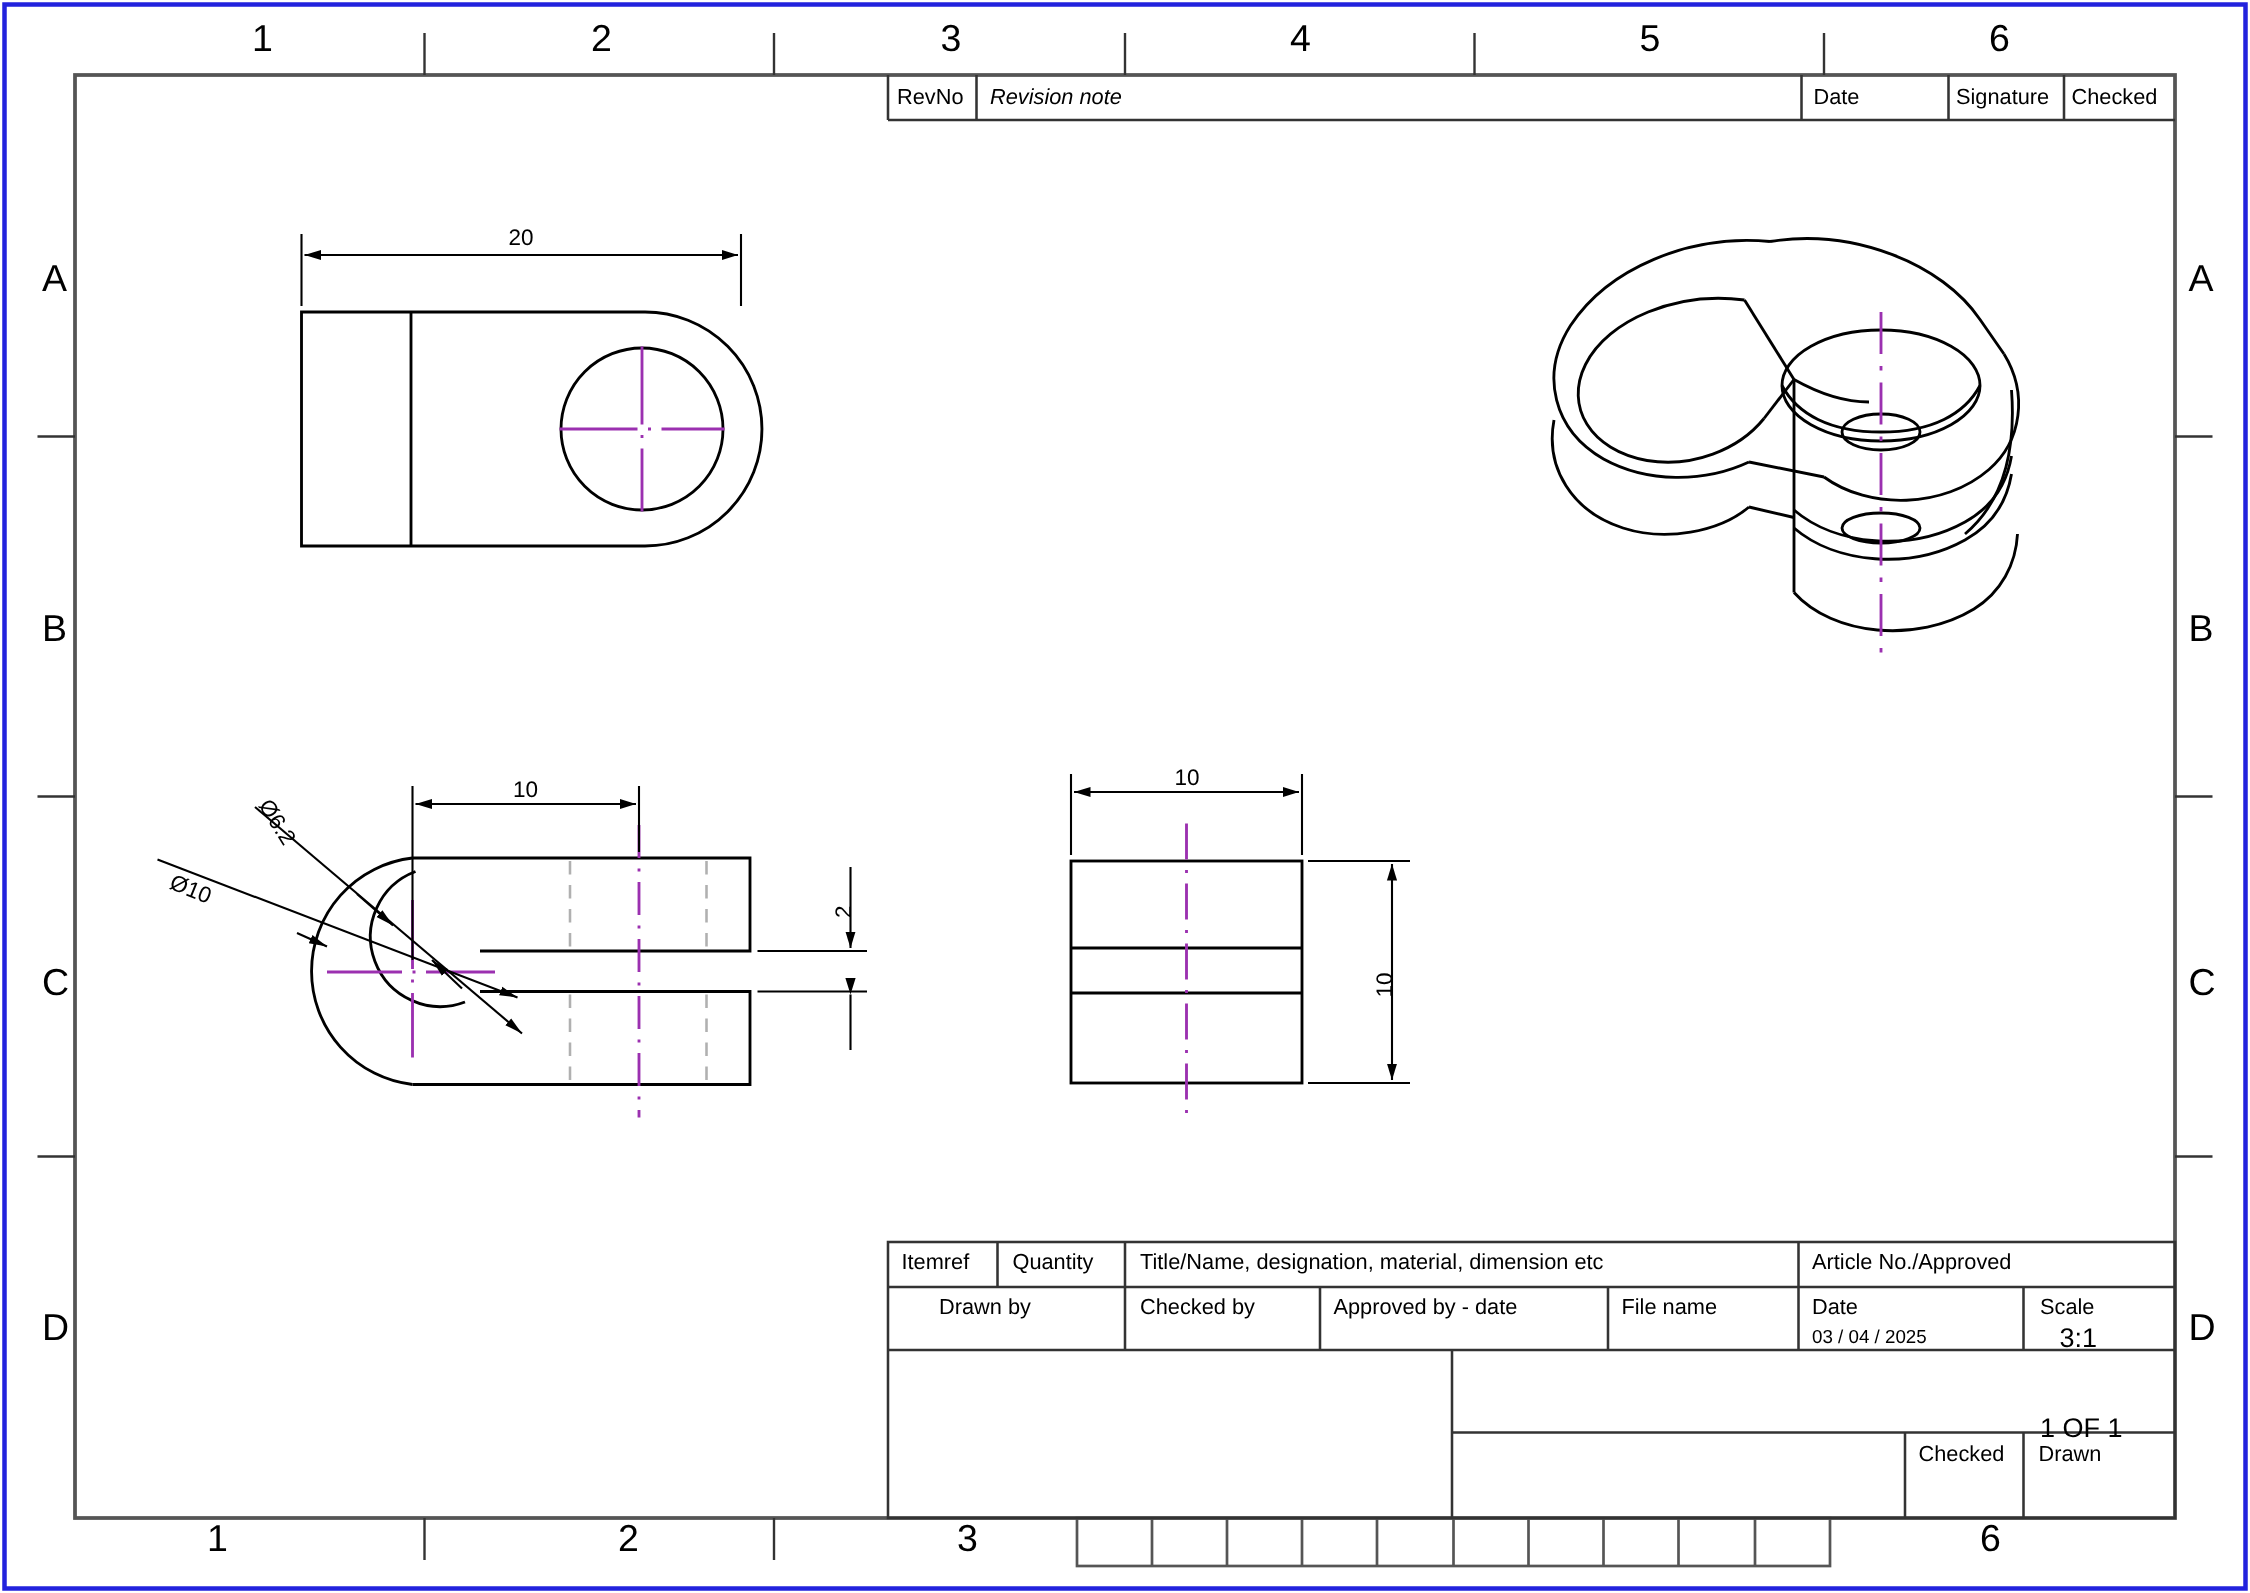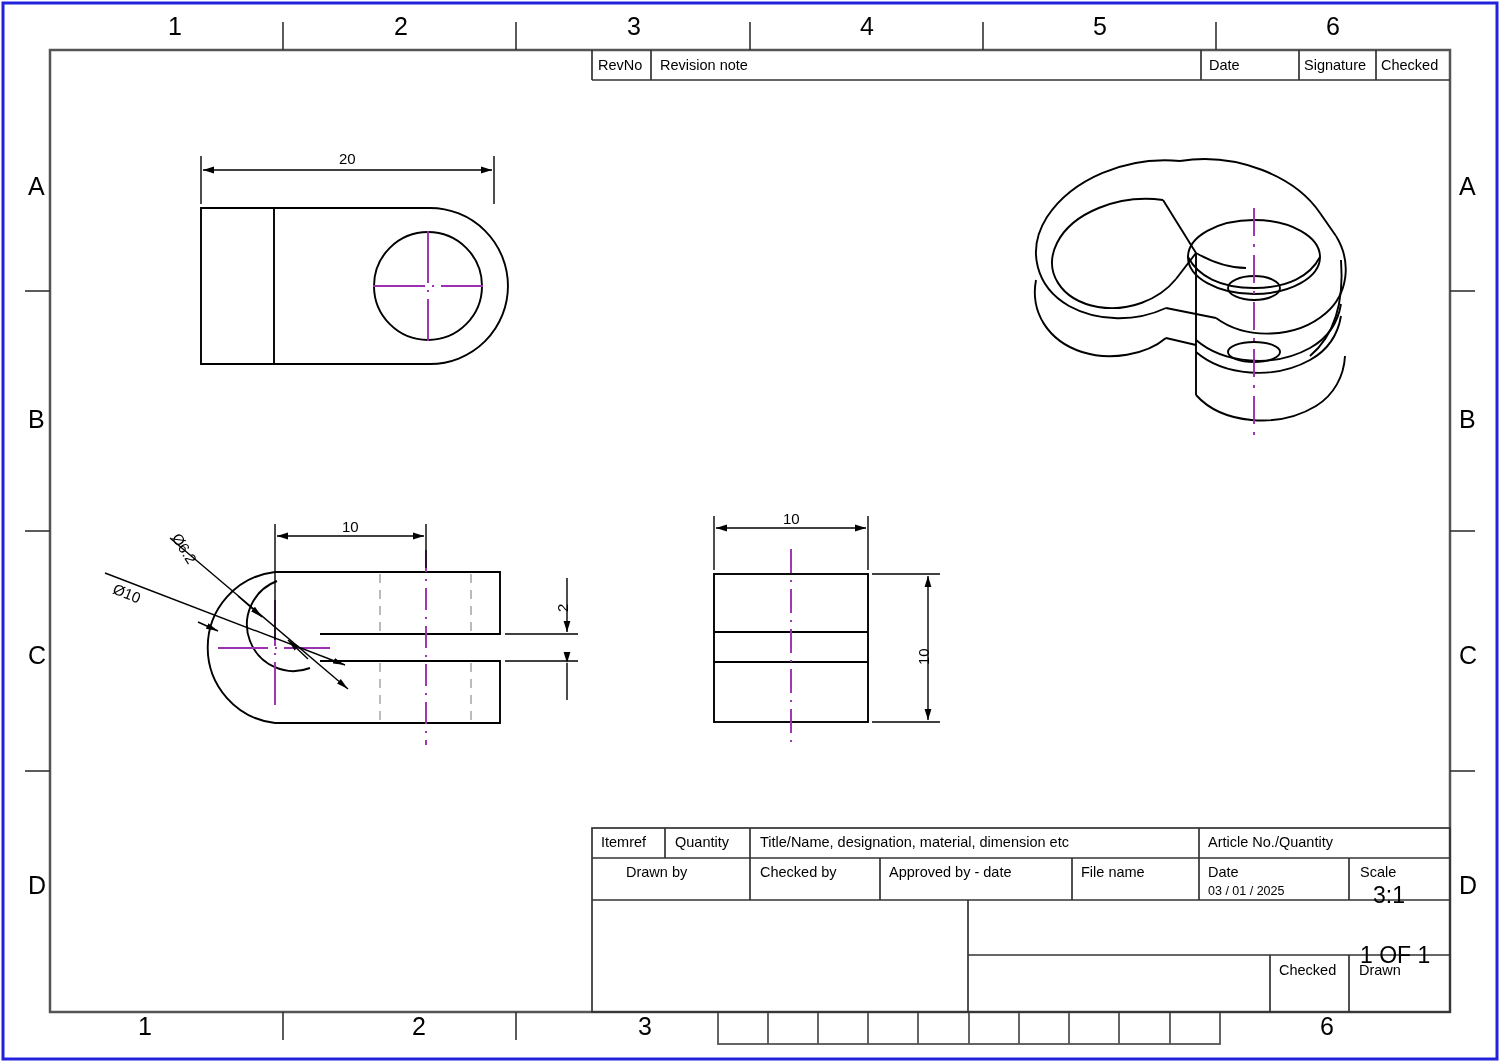--- a/index.html
+++ b/index.html
@@ -9,21 +9,21 @@
     font-family:"Liberation Sans","DejaVu Sans",sans-serif;
     color:#000;
   }
   #sheet{position:absolute;left:0;top:0;width:1500px;height:1062px;}
   .svgroot{position:absolute;left:0;top:0;width:1500px;height:1062px;}
   .lbl{position:absolute;white-space:nowrap;font-family:"Liberation Sans","DejaVu Sans",sans-serif;color:#000;}
   
   .zone{font-size:25px;font-weight:400;}
   .tbtxt{font-size:14.5px;}
   .tbtxt-sm{font-size:12.5px;}
-  .tbtxt-big{font-size:23px;}
+  .tbtxt-big{font-size:18px;}
   .dim{font-size:15px;}
 </style>
 </head>
 <body>
 
 <div id="sheet">
 
   <svg class="svgroot" viewBox="0 0 1500 1062">
     <defs>
       <marker id="arrR" markerWidth="12" markerHeight="8" refX="11" refY="4" orient="auto" markerUnits="userSpaceOnUse">
@@ -280,36 +280,36 @@
   <div class="lbl zone" style="left:28px;top:405px;">B</div>
   <div class="lbl zone" style="left:28px;top:641px;">C</div>
   <div class="lbl zone" style="left:28px;top:871px;">D</div>
 
   <div class="lbl zone" style="left:1459px;top:172px;">A</div>
   <div class="lbl zone" style="left:1459px;top:405px;">B</div>
   <div class="lbl zone" style="left:1459px;top:641px;">C</div>
   <div class="lbl zone" style="left:1459px;top:871px;">D</div>
 
   <div class="lbl tbtxt" style="left:598px;top:57px;">RevNo</div>
-  <div class="lbl tbtxt" style="left:660px;top:57px;">Revision note</div>
+  <div class="lbl tbtxt" style="left:660px;top:57px;font-style:italic;">Revision note</div>
   <div class="lbl tbtxt" style="left:1209px;top:57px;">Date</div>
   <div class="lbl tbtxt" style="left:1304px;top:57px;">Signature</div>
   <div class="lbl tbtxt" style="left:1381px;top:57px;">Checked</div>
 
   <div class="lbl tbtxt" style="left:601px;top:834px;">Itemref</div>
   <div class="lbl tbtxt" style="left:675px;top:834px;">Quantity</div>
   <div class="lbl tbtxt" style="left:760px;top:834px;">Title/Name, designation, material, dimension etc</div>
-  <div class="lbl tbtxt" style="left:1208px;top:834px;">Article No./Quantity</div>
+  <div class="lbl tbtxt" style="left:1208px;top:834px;">Article No./Approved</div>
 
   <div class="lbl tbtxt" style="left:626px;top:864px;">Drawn by</div>
   <div class="lbl tbtxt" style="left:760px;top:864px;">Checked by</div>
   <div class="lbl tbtxt" style="left:889px;top:864px;">Approved by - date</div>
   <div class="lbl tbtxt" style="left:1081px;top:864px;">File name</div>
   <div class="lbl tbtxt" style="left:1208px;top:864px;">Date</div>
-  <div class="lbl tbtxt-sm" style="left:1208px;top:884px;">03 / 01 / 2025</div>
+  <div class="lbl tbtxt-sm" style="left:1208px;top:884px;">03 / 04 / 2025</div>
   <div class="lbl tbtxt" style="left:1360px;top:864px;">Scale</div>
   <div class="lbl tbtxt-big" style="left:1373px;top:882px;">3:1</div>
 
   <div class="lbl tbtxt" style="left:1279px;top:962px;">Checked</div>
   <div class="lbl tbtxt" style="left:1359px;top:962px;">Drawn</div>
   <div class="lbl tbtxt-big" style="left:1360px;top:942px;">1 OF 1</div>
 
   <div class="lbl dim" style="left:339px;top:150px;">20</div>
 
   <div class="lbl dim" style="left:342px;top:518px;">10</div>

